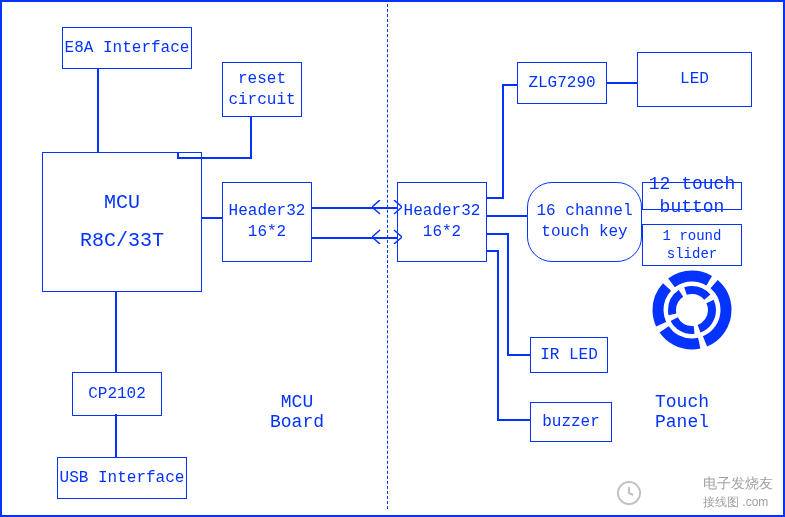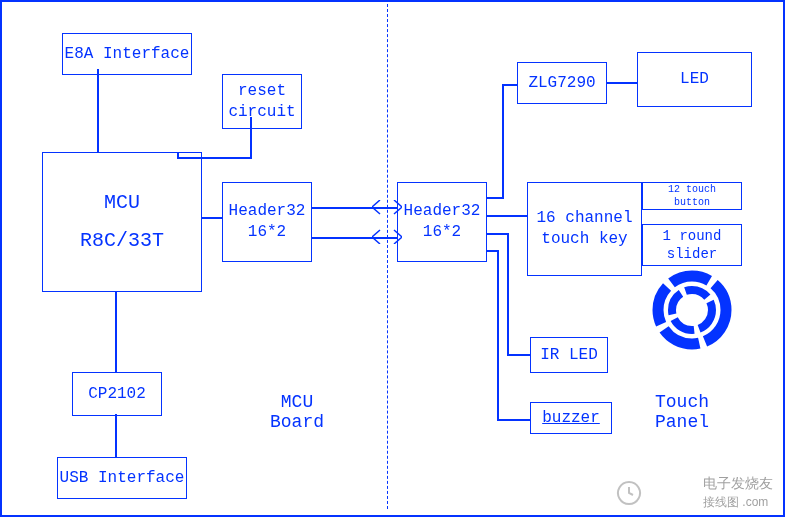--- a/index.html
+++ b/index.html
@@ -67,25 +67,25 @@
   bottom: 8px;
 }
 </style>
 </head>
 <body>
 
 <div class="canvas">
 
   <div class="dash-v" style="left:385px; top:2px; height:505px;"></div>
 
-  <div class="box" style="left:60px; top:31px; width:130px; height:42px;">
+  <div class="box" style="left:60px; top:25px; width:130px; height:42px;">
     <span>E8A Interface</span>
   </div>
 
-  <div class="box" style="left:220px; top:72px; width:80px; height:55px;">
+  <div class="box" style="left:220px; top:60px; width:80px; height:55px;">
     <span>reset</span>
     <span>circuit</span>
   </div>
 
   <div class="box" style="left:40px; top:150px; width:160px; height:140px; font-size:20px;">
     <span style="margin-bottom:12px;">MCU</span>
     <span>R8C/33T</span>
   </div>
 
   <div class="box" style="left:220px; top:180px; width:90px; height:80px;">
@@ -107,40 +107,40 @@
   </div>
 
   <div class="box" style="left:515px; top:60px; width:90px; height:42px;">
     <span>ZLG7290</span>
   </div>
 
   <div class="box" style="left:635px; top:50px; width:115px; height:55px;">
     <span>LED</span>
   </div>
 
-  <div class="box" style="left:525px; top:180px; width:115px; height:94px;">
+  <div class="box" style="left:525px; top:180px; width:115px; height:80px;border-radius:25px;">
     <span>16 channel</span>
     <span>touch key</span>
   </div>
 
-  <div class="box" style="left:640px; top:180px; width:100px; height:28px; font-size:10px;">
+  <div class="box" style="left:640px; top:180px; width:100px; height:28px; font-size:18px;">
     <span>12 touch</span>
     <span>button</span>
   </div>
 
   <div class="box" style="left:640px; top:222px; width:100px; height:42px; font-size:14px;justify-content:center;">
     <span>1 round</span>
     <span>slider</span>
   </div>
 
   <div class="box" style="left:528px; top:335px; width:78px; height:36px;">
     <span>IR LED</span>
   </div>
 
-  <div class="box" style="left:528px; top:400px; width:82px; height:32px;text-decoration:underline;">
+  <div class="box" style="left:528px; top:400px; width:82px; height:40px;">
     <span>buzzer</span>
   </div>
 
   <svg class="slider-ring" style="left:650px; top:268px;" width="80" height="80" viewBox="0 0 80 80">
     <circle cx="40" cy="40" r="34" fill="none" stroke="#0433ff" stroke-width="11" stroke-dasharray="40 6"></circle>
     <circle cx="40" cy="40" r="20" fill="none" stroke="#0433ff" stroke-width="8" stroke-dasharray="24 5"></circle>
   </svg>
 
   <div class="label" style="left:255px; top:390px; width:80px;">
     <span>MCU</span><br>

